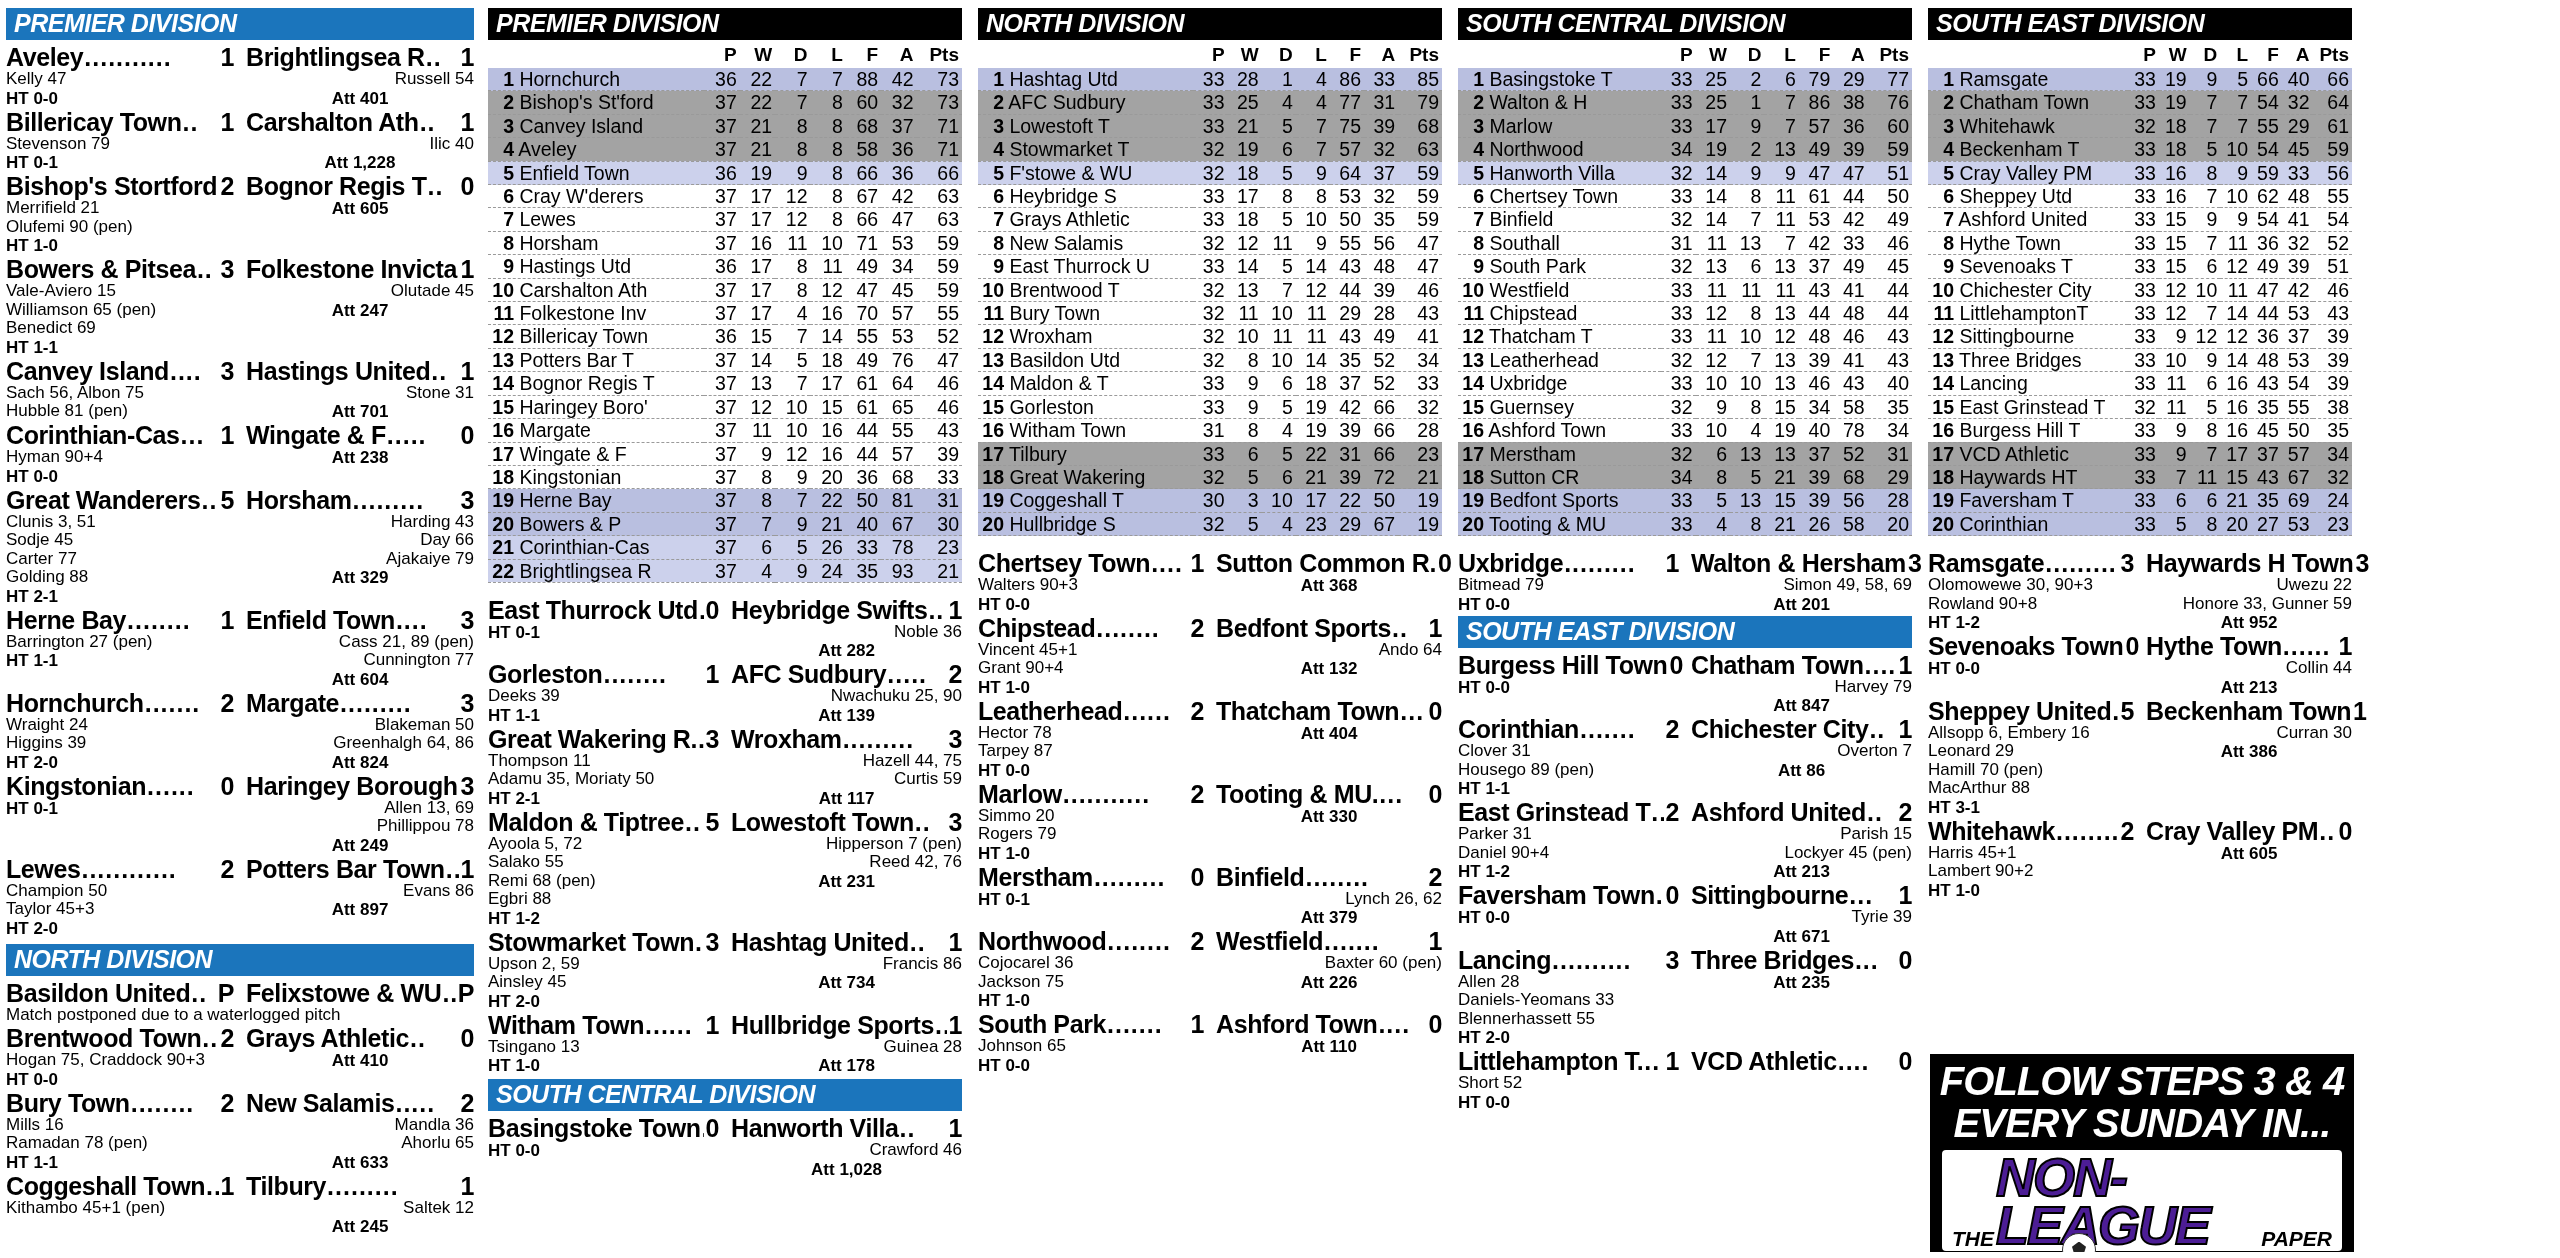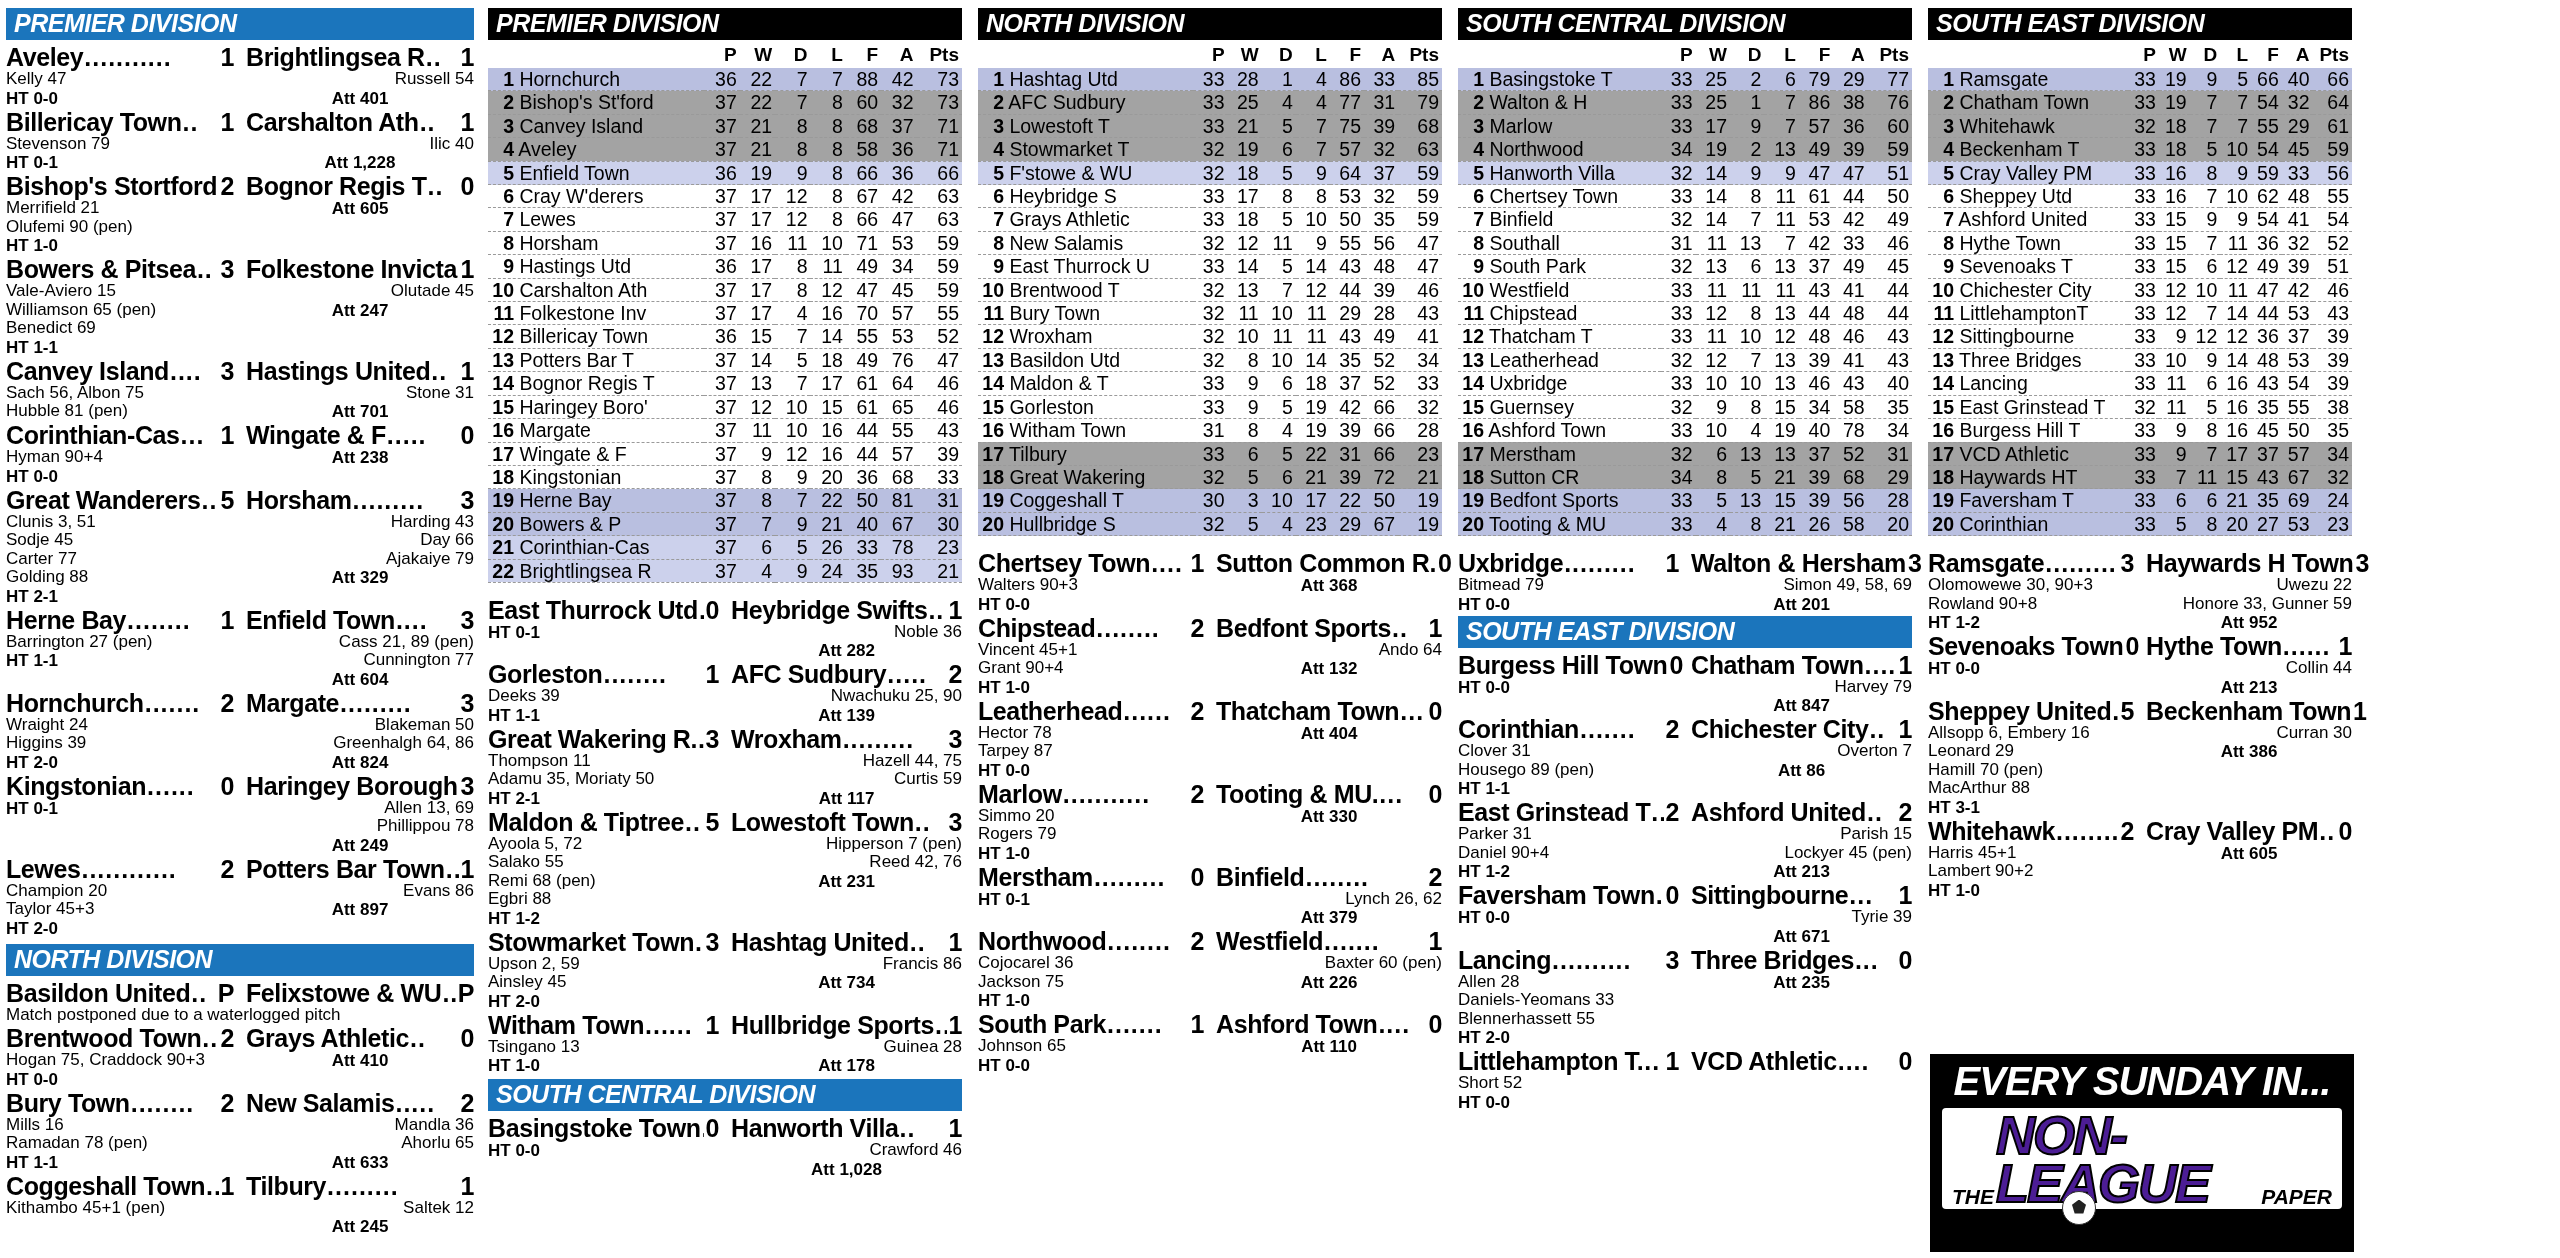--- a/index.html
+++ b/index.html
@@ -335,21 +335,21 @@
           </div>
         </div>
         <div class="match">
           <div class="mrow">
             <div class="mside left">
               <div class="teamline">
                 <span class="nm">Lewes</span>
                 <span class="dots">............</span>
                 <span class="sc">2</span>
               </div>
-              <div class="scorers">Champion 20</div>
+              <div class="scorers">Champion 50</div>
               <div class="scorers">Taylor 45+3</div>
               <div class="ht">HT 2-0</div>
             </div>
             <div class="mside right">
               <div class="teamline">
                 <span class="nm">Potters Bar Town</span>
                 <span class="dots">..</span>
                 <span class="sc">1</span>
               </div>
               <div class="scorers r">Evans 86</div>
@@ -1905,20 +1905,21 @@
                 <span class="dots">..</span>
                 <span class="sc">0</span>
               </div>
               <div class="att">Att 605</div>
             </div>
           </div>
         </div>
       </div>
 
     <div class="advert">
+      <div class="ad-l1">FOLLOW STEPS 3 &amp; 4</div>
       <div class="ad-l2">EVERY SUNDAY IN...</div>
       <div class="ad-logo">
         <div class="ad-logo-inner">
           <span class="ad-the">THE</span>
           <span class="ad-nl">NON-LEAGUE</span>
           <span class="ad-paper">PAPER</span>
 
           <div class="ad-ball"></div>
         </div>
       </div>

